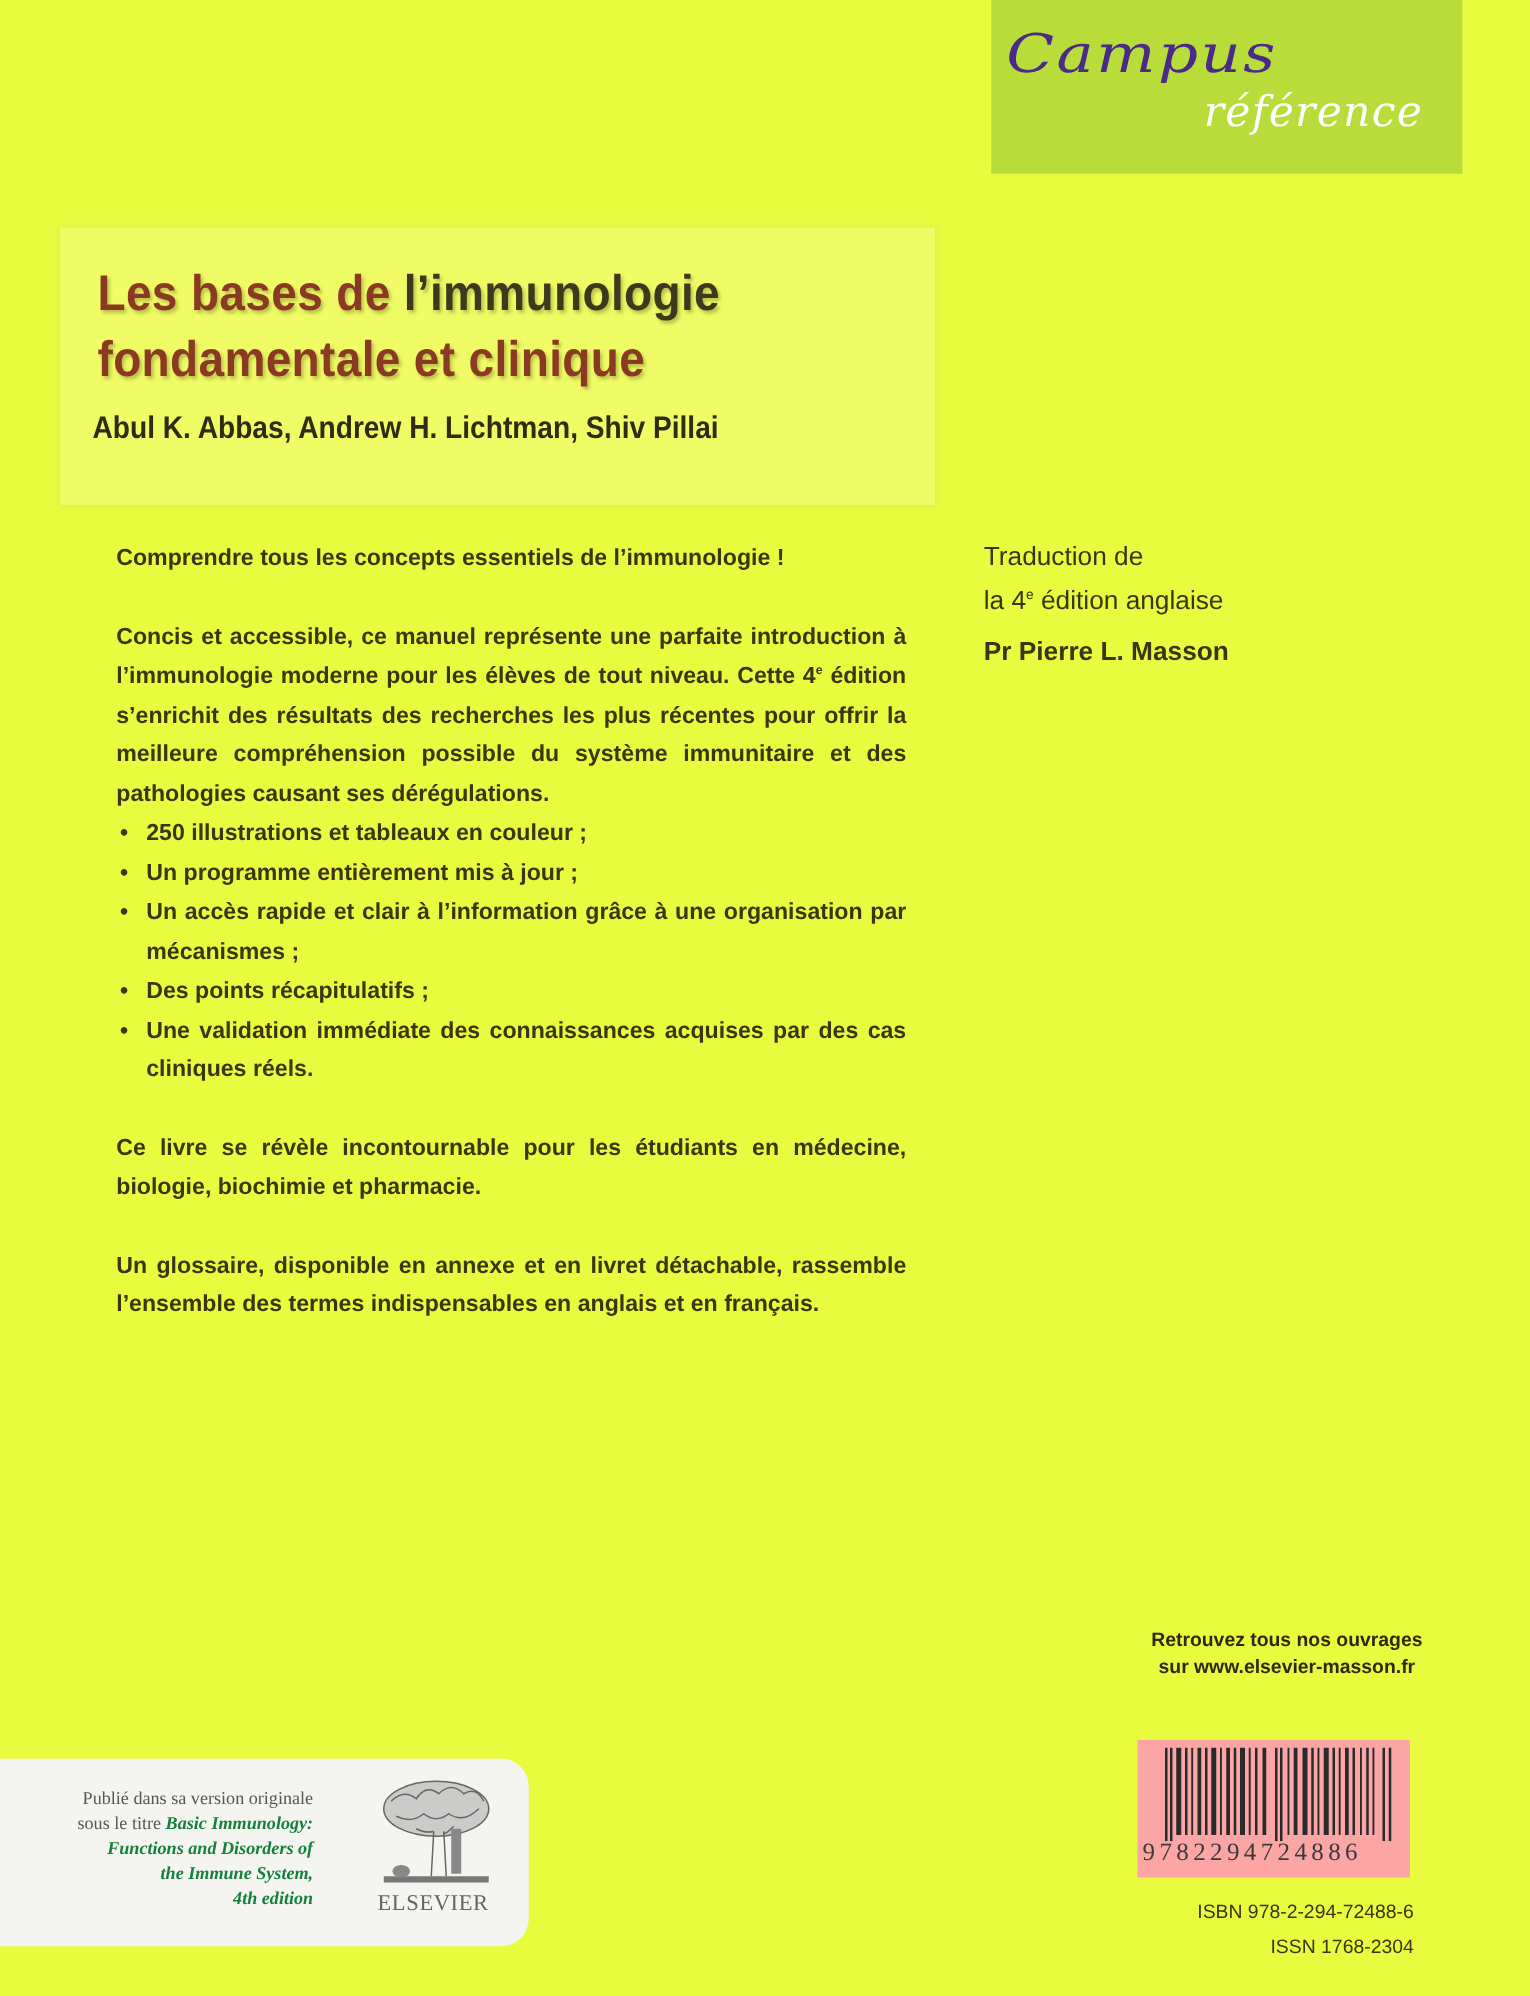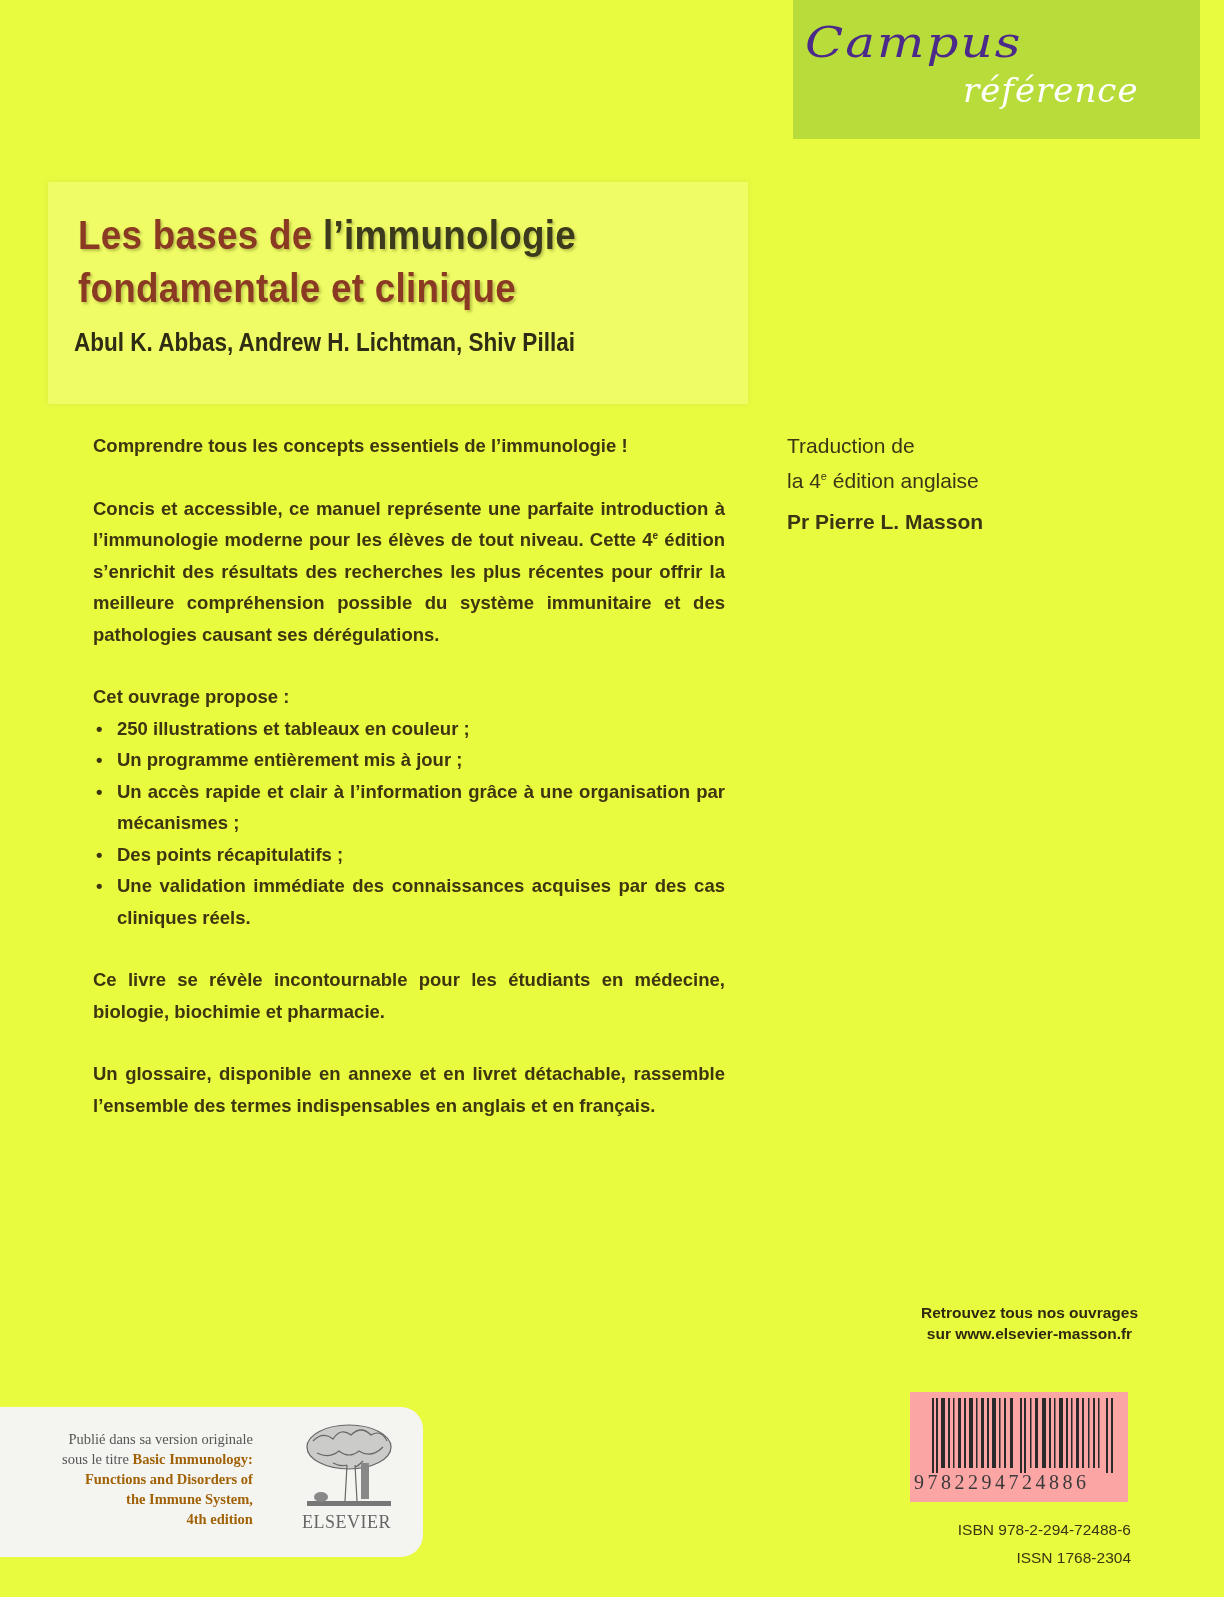--- a/index.html
+++ b/index.html
@@ -3,21 +3,21 @@
   <meta charset="utf-8">
   <style>
     html, body { margin: 0; padding: 0; }
     body {
       width: 1224px; height: 1597px; position: relative; overflow: hidden;
       background: #e9fb3f;
       font-family: "Liberation Sans", sans-serif;
       color: #3a3410;
     }
     .campus-box {
-      position: absolute; left: 793px; top: 0; width: 407px; height: 139px;
+      position: absolute; left: 793px; top: 0; width: 377px; height: 139px;
       background: #b8dd3a;
     }
     .campus-word {
       position: absolute; left: 12px; top: 14px;
       font-family: "DejaVu Serif", serif; font-style: italic;
       font-size: 50px; color: #4b2a8a; letter-spacing: 2px;
       transform: scaleY(0.85);
     }
     .reference-word {
       position: absolute; left: 170px; top: 70px;
@@ -79,21 +79,21 @@
       font-size: 15.5px; line-height: 28px; color: #3a3512;
     }
     .publisher-card {
       position: absolute; left: 0; top: 1407px; width: 423px; height: 150px;
       background: #f4f4f0; border-radius: 0 22px 22px 0;
     }
     .publisher-text {
       position: absolute; left: 62px; top: 22px;
       font-family: "Liberation Serif", serif; font-size: 14.5px; line-height: 20px; color: #555; text-align: right;
     }
-    .publisher-text b { color: #a16207; }
+    .publisher-text b { color: #15803d; font-style: italic; }
     .elsevier-tree {
       position: absolute; left: 303px; top: 12px; width: 92px; height: 92px;
     }
     .elsevier-name {
       position: absolute; left: 302px; top: 105px;
       font-family: "Liberation Serif", serif; font-size: 18px; color: #666; letter-spacing: 0.5px;
     }
   </style>
 </head>
 <body>
@@ -112,21 +112,20 @@
 
 <div class="translation">
   <div>Traduction de</div>
   <div><span>la 4</span><sup style="font-size:11px;">e</sup><span> édition anglaise</span></div>
   <div class="translator">Pr Pierre L. Masson</div>
 </div>
 
 <div class="body-col">
   <p>Comprendre tous les concepts essentiels de l’immunologie !</p>
   <p class="gap"><span>Concis et accessible, ce manuel représente une parfaite introduction à l’immunologie moderne pour les élèves de tout niveau. Cette 4</span><sup style="font-size:10px;line-height:0;">e</sup><span> édition s’enrichit des résultats des recherches les plus récentes pour offrir la meilleure compréhension possible du système immunitaire et des pathologies causant ses dérégulations.</span></p>
-  <p class="gap">Cet ouvrage propose :</p>
   <ul>
     <li><span class="bullet">•</span><span>250 illustrations et tableaux en couleur ;</span></li>
     <li><span class="bullet">•</span><span>Un programme entièrement mis à jour ;</span></li>
     <li><span class="bullet">•</span><span>Un accès rapide et clair à l’information grâce à une organisation par mécanismes ;</span></li>
     <li><span class="bullet">•</span><span>Des points récapitulatifs ;</span></li>
     <li><span class="bullet">•</span><span>Une validation immédiate des connaissances acquises par des cas cliniques réels.</span></li>
   </ul>
   <p class="gap">Ce livre se révèle incontournable pour les étudiants en médecine, biologie, biochimie et pharmacie.</p>
   <p class="gap">Un glossaire, disponible en annexe et en livret détachable, rassemble l’ensemble des termes indispensables en anglais et en français.</p>
 </div>

